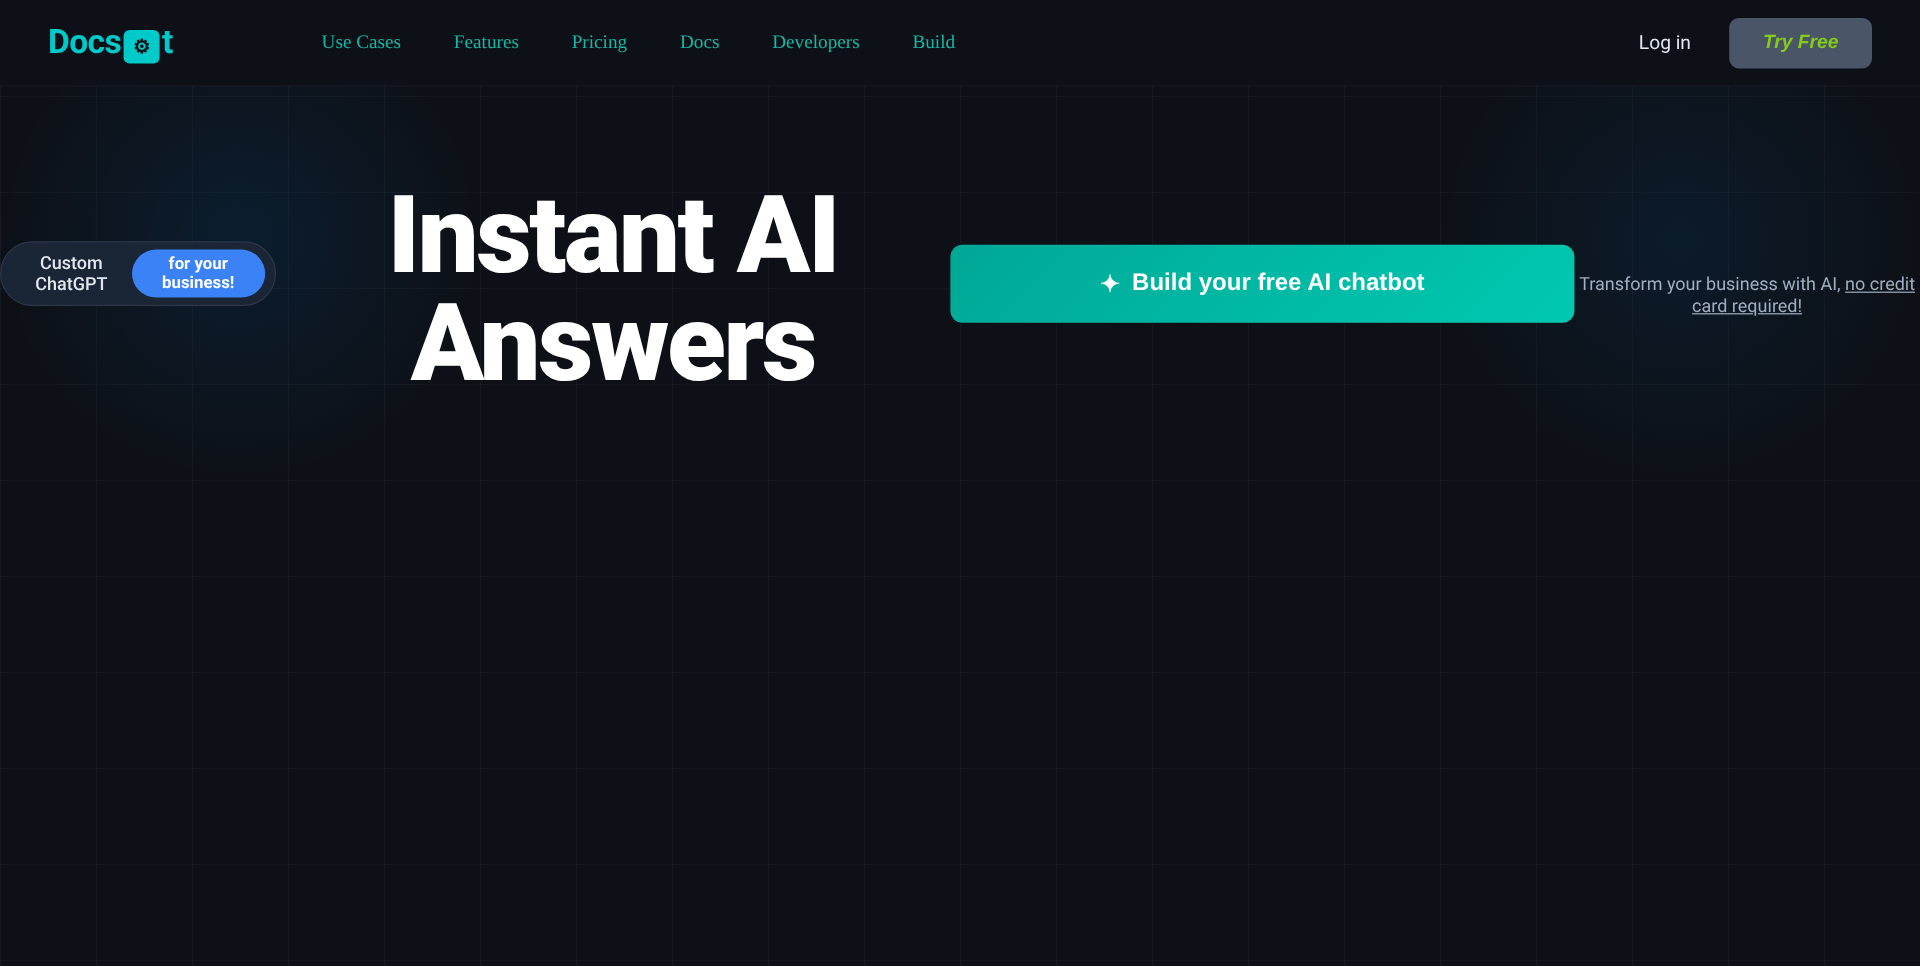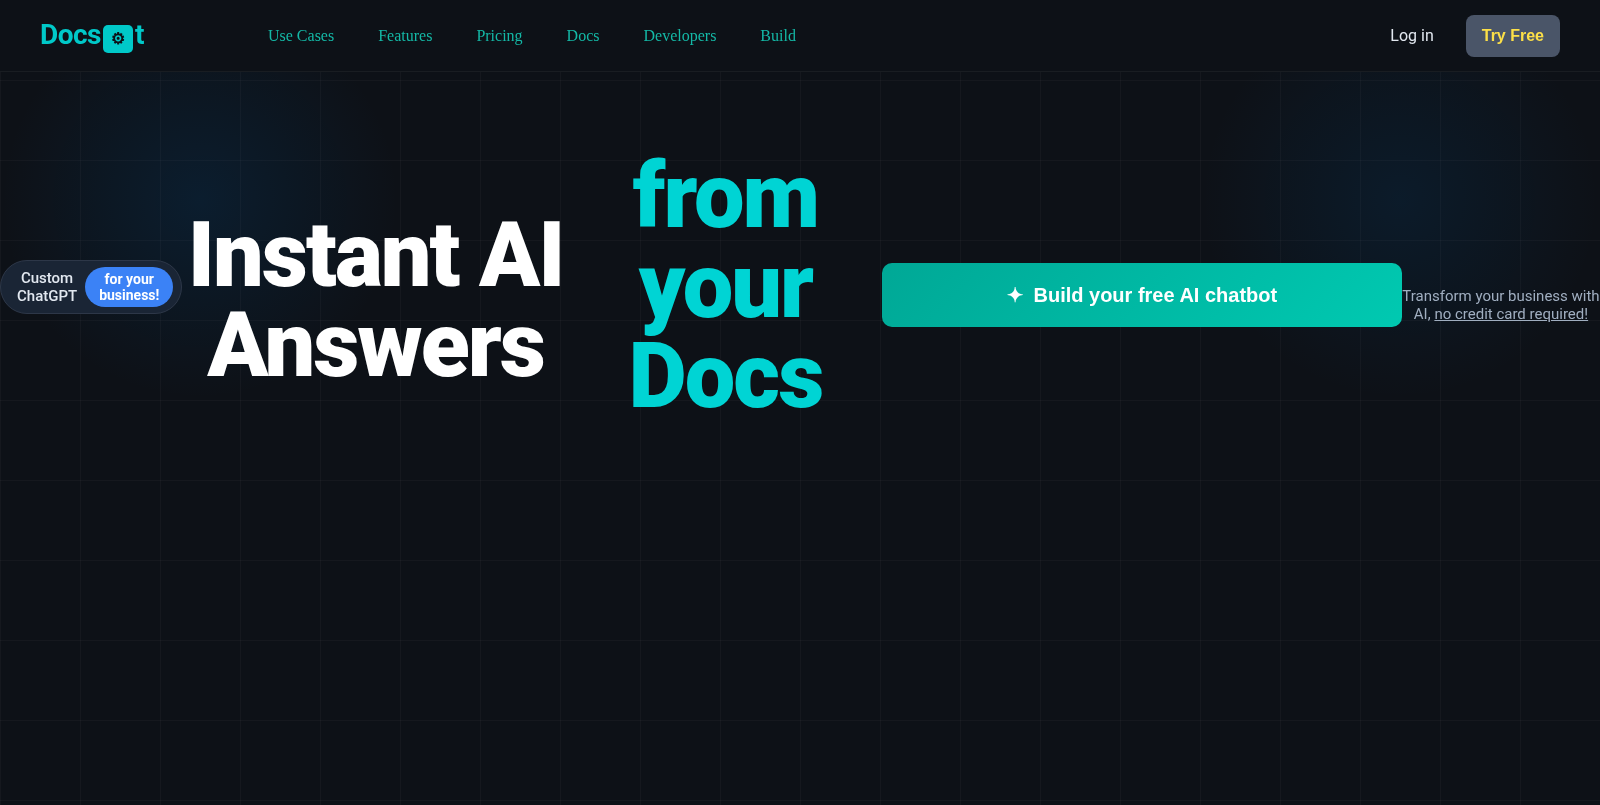--- a/index.html
+++ b/index.html
@@ -106,28 +106,29 @@
       color: #e2e8f0;
       text-decoration: none;
       font-size: 16px;
       padding: 8px 16px;
       cursor: pointer;
       text-align: right;
     }
 
     .try-free-btn {
       background-color: #4a5568;
-      color: #fde047;
+      color: #84cc16;
       border: none;
-      padding: 12px 16px;
+      padding: 12px 28px;
       font-size: 16px;
       font-weight: 600;
       border-radius: 8px;
       cursor: pointer;
       transition: background 0.2s;
+      font-style: italic;
     }
 
     
     .hero {
       position: relative;
       z-index: 5;
       display: flex;
       align-items: center;
       justify-content: center;
       padding-top: 80px;
@@ -273,21 +274,20 @@
 </nav>
 
 <section class="hero">
 
   <div class="hero-badge">
     <span class="hero-badge-text">Custom ChatGPT</span>
     <span class="hero-badge-pill">for your business!</span>
   </div>
 
   <h1 class="hero-title-white">Instant AI Answers</h1>
-  <h1 class="hero-title-teal">from your Docs</h1>
 
 
   <button class="cta-btn">
     <span class="cta-sparkle">✦</span>
     <span>Build your free AI chatbot</span>
   </button>
 
   <p class="transform-text">
     <span>Transform your business with AI,</span>
     <a href="#">no credit card required!</a>

